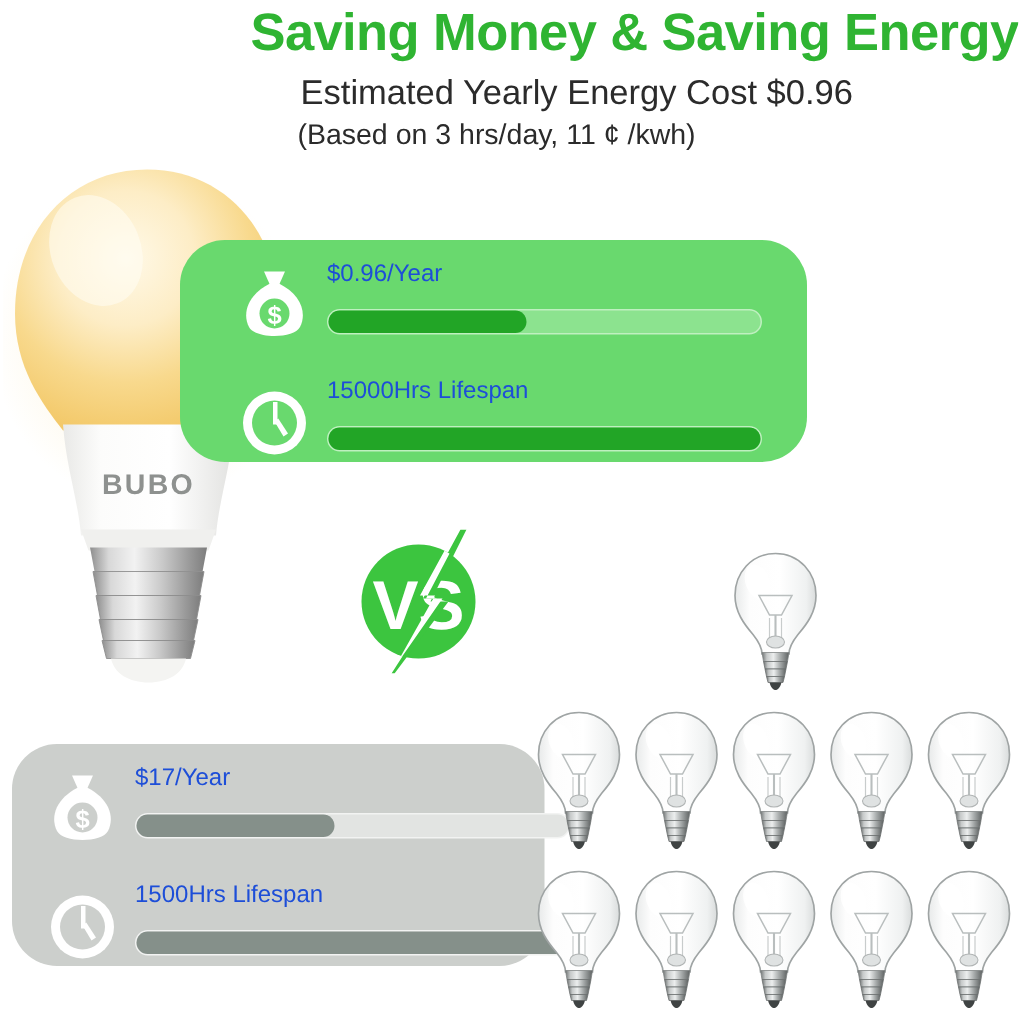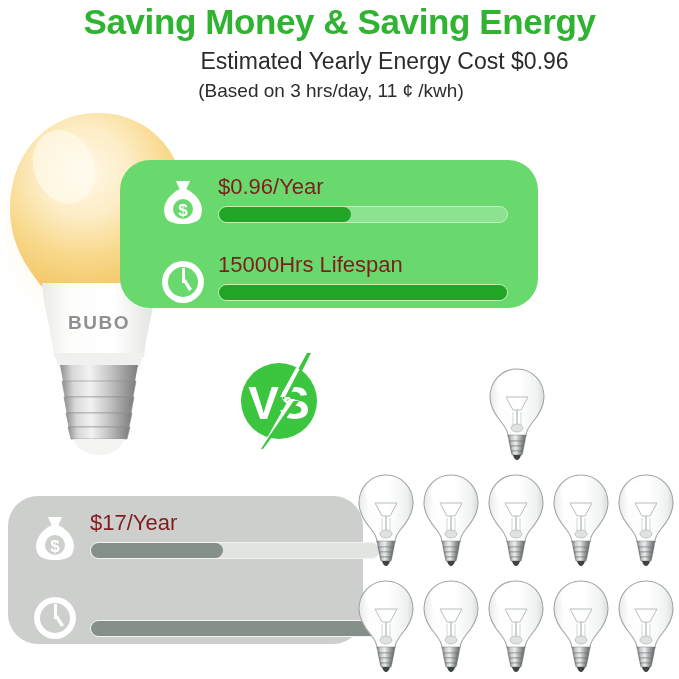--- a/index.html
+++ b/index.html
@@ -17,21 +17,21 @@
     background: #ffffff;
     overflow: hidden;
   }
 
   
   #headline {
     position: absolute;
     left: 0;
     top: 2px;
     width: 679px;
-    text-align: center;
+    text-align: right;
     font-size: 35px;
     font-weight: bold;
     letter-spacing: -0.4px;
     color: #2fb432;
     white-space: nowrap;
   }
   #subline {
     position: absolute;
     left: 0;
     top: 48px;
@@ -88,22 +88,22 @@
     position: absolute;
     left: 0;
     top: 4px;
     width: 50px;
     height: 52px;
   }
   .metric-label {
     position: absolute;
     left: 60px;
     top: 0px;
-    font-size: 22px;
-    color: #7f1d1d;
+    font-size: 16px;
+    color: #1d4ed8;
     white-space: nowrap;
   }
   .bar-track {
     position: absolute;
     left: 60px;
     top: 32px;
     width: 290px;
     height: 17px;
     border-radius: 9px;
     box-sizing: border-box;
@@ -279,20 +279,21 @@
       </div>
     </div>
 
     <div class="metric-row row-life">
       <svg class="metric-icon" viewBox="0 0 50 52">
         <circle cx="25" cy="26" r="21" fill="#ffffff"></circle>
         <circle cx="25" cy="26" r="15" fill="#cccfcc"></circle>
         <path d="M24 12 L27 12 L27 27 L24 27 Z" fill="#ffffff"></path>
         <path d="M25 25 L27.5 23 L34 33 L31 35 Z" fill="#ffffff"></path>
       </svg>
+      <div class="metric-label">1500Hrs Lifespan</div>
       <div class="bar-track">
         <div class="bar-fill" id="fill-inc-life" style="width: 100%;"></div>
       </div>
     </div>
   </div>
 
   <div id="bulb-cluster">
       <div class="inc-bulb" style="left: 487px; top: 366px;">
 <svg class="inc-bulb-svg" viewBox="0 0 60 96" width="60" height="96">
   <defs>

